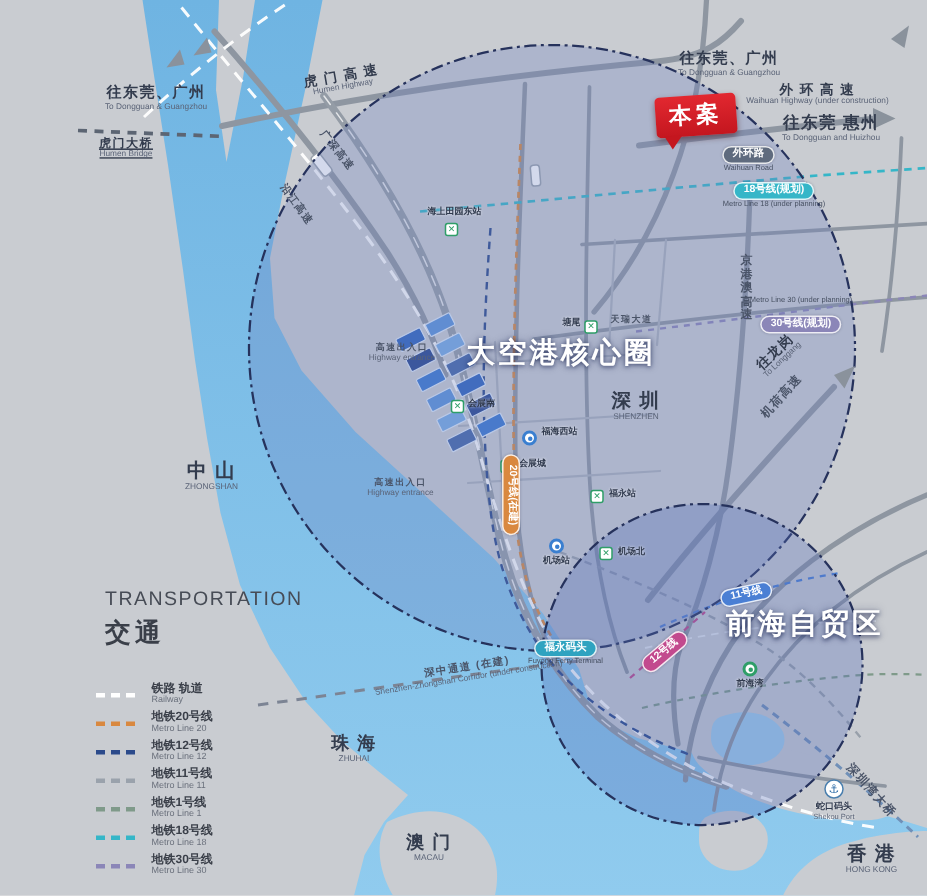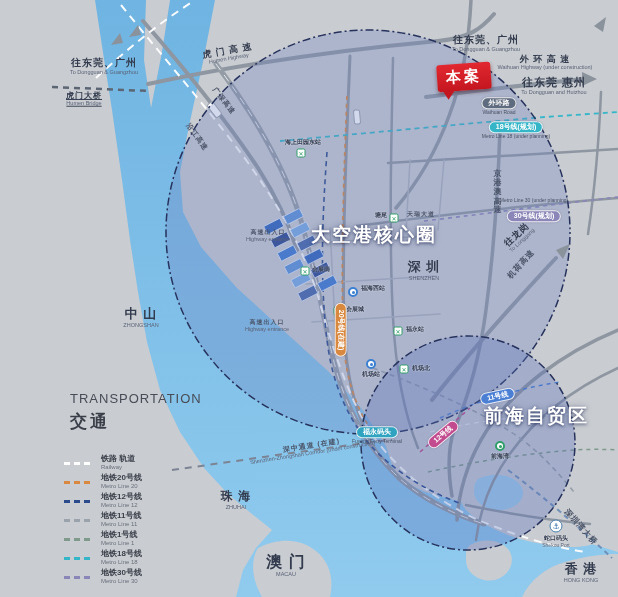--- a/index.html
+++ b/index.html
@@ -266,21 +266,21 @@
       </div>
       <div class="map-label" style="left: 141px; top: 318px; transform: translate(-50%, -50%);">
         <div class="zh" style="font-size: 13px;">中 山</div>
         <div class="en">ZHONGSHAN</div>
       </div>
       <div class="map-label" style="left: 236px; top: 500px; transform: translate(-50%, -50%);">
         <div class="zh" style="font-size: 12px;">珠 海</div>
         <div class="en">ZHUHAI</div>
       </div>
       <div class="map-label" style="left: 286px; top: 566px; transform: translate(-50%, -50%);">
-        <div class="zh" style="font-size: 16px;">澳 门</div>
+        <div class="zh" style="font-size: 12px;">澳 门</div>
         <div class="en">MACAU</div>
       </div>
       <div class="map-label" style="left: 581px; top: 573px; transform: translate(-50%, -50%);">
         <div class="zh" style="font-size: 13px;">香 港</div>
         <div class="en">HONG KONG</div>
       </div>
       <div class="map-label" style="left: 519px; top: 237px; transform: translate(-50%, -50%) rotate(-43deg);">
         <div class="zh" style="font-size: 9px;">往龙岗</div>
         <div class="en">To Longgang</div>
       </div>

